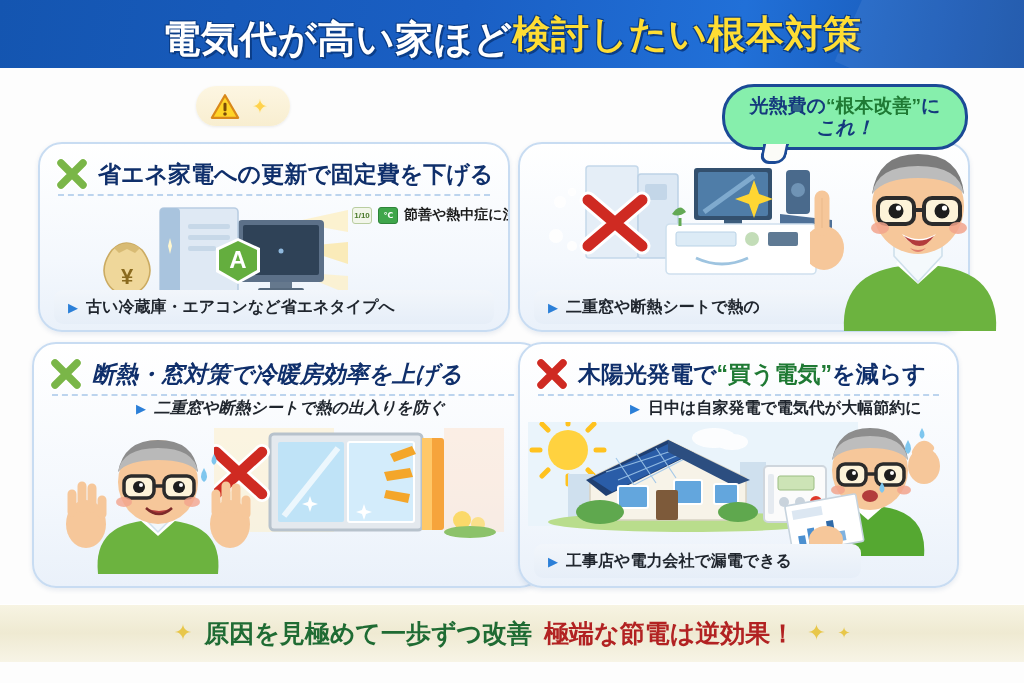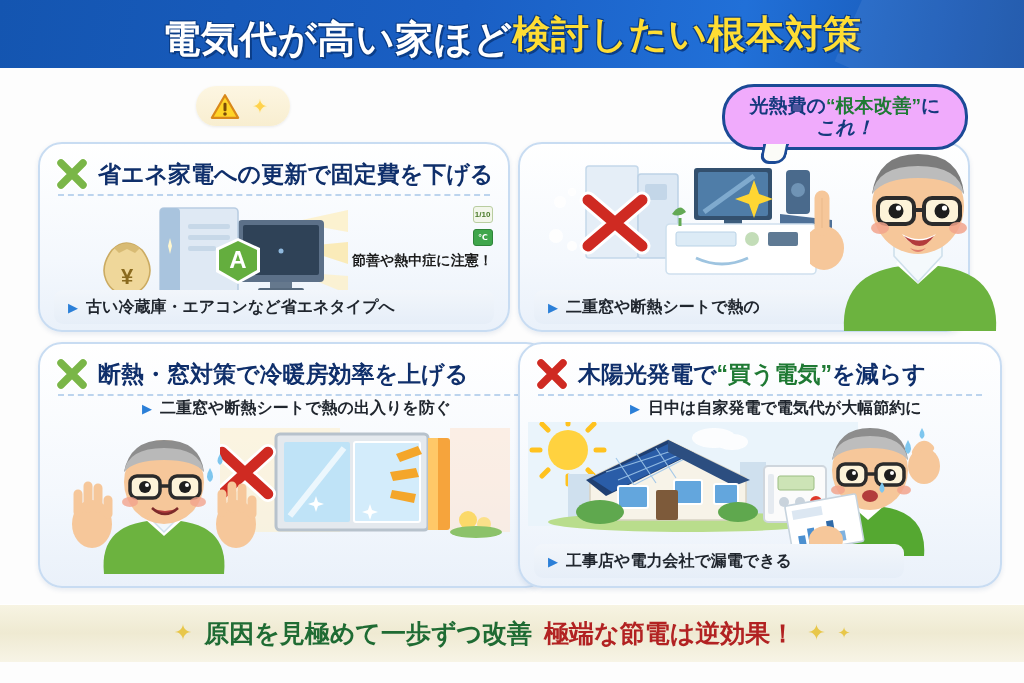--- a/index.html
+++ b/index.html
@@ -42,21 +42,21 @@
     box-shadow: 0 1px 3px rgba(0,0,0,0.08);
   }
   .warn-icon { width: 30px; height: 27px; flex: 0 0 auto; }
   .subtitle-text { font-size: 21px; font-weight: bold; color: #1b1b1b; white-space: nowrap; }
   .st-red { color: #c62121; }
   .sparkle-y { color: #ffd24d; font-size: 19px; margin-left: 2px; text-shadow: 0 0 3px #fff3b0; }
 
   
   .speech-bubble {
     position: absolute; left: 722px; top: 84px; width: 246px; height: 66px;
-    background: #f0abfc; border: 3px solid #1b4a96; border-radius: 32px;
+    background: #86efac; border: 3px solid #1b4a96; border-radius: 32px;
     display: flex; flex-direction: column; align-items: center; justify-content: center;
     line-height: 1.18; z-index: 6;
   }
   .speech-bubble .tail {
     position: absolute; left: 36px; bottom: -17px; width: 26px; height: 20px;
     background: #fbfbf7; border-left: 3px solid #1b4a96; border-right: 3px solid #1b4a96;
     border-bottom: 3px solid #1b4a96; border-radius: 0 0 10px 10px;
     transform: skewX(-12deg);
   }
   .sb-line { font-size: 19px; font-weight: bold; color: #14397d; white-space: nowrap; }
@@ -66,36 +66,36 @@
   
   .card {
     position: absolute;
     background: linear-gradient(180deg,#ffffff 0%, #f4f8fd 62%, #eaf1fa 100%);
     border: 2px solid #c8dcf2; border-radius: 24px;
     box-shadow: 0 2px 5px rgba(30,70,130,0.10);
     overflow: hidden;
   }
   #card1 { left: 38px;  top: 142px; width: 472px; height: 190px; }
   #card2 { left: 518px; top: 142px; width: 452px; height: 190px; }
-  #card3 { left: 38px;  top: 342px; width: 512px; height: 246px; }
-  #card4 { left: 518px; top: 342px; width: 484px; height: 246px; }
+  #card3 { left: 32px;  top: 342px; width: 512px; height: 246px; font-style: italic; }
+  #card4 { left: 518px; top: 342px; width: 441px; height: 246px; }
 
   .card-head { position: absolute; left: 14px; top: 10px; right: 10px; height: 40px;
                display: flex; align-items: center; gap: 8px; }
   .x-mark { width: 36px; height: 34px; flex: 0 0 auto; }
   .card-title { font-size: 23px; font-weight: bold; color: #123c86; white-space: nowrap;
                 text-shadow: 0 1px 0 rgba(255,255,255,0.9); }
   .ct-dark { color: #0f2f6b; }
   .ct-green { color: #1f7a34; }
   .head-rule { position: absolute; left: 18px; right: 18px; top: 50px; height: 0;
                border-top: 2px dashed #bcd4ee; }
 
   .note-badge {
-    position: absolute; display: flex; align-items: flex-end; gap: 6px;
-    font-size: 14px; font-weight: bold; color: #1b1b1b; white-space: nowrap; flex-direction: column;
+    position: absolute; display: flex; align-items: center; gap: 6px;
+    font-size: 14px; font-weight: bold; color: #1b1b1b; white-space: nowrap;
   }
   .mini-chip { width: 20px; height: 17px; border-radius: 3px; background: #f2f6ea;
                border: 1px solid #b9cda0; font-size: 8px; color: #4a7a2a;
                display: flex; align-items: center; justify-content: center; }
   .mini-chip.green { background: #3fa64b; border-color: #2e8439; color: #fff; }
 
   .caption-bar {
     position: absolute; left: 14px; right: 14px; height: 34px;
     background: linear-gradient(180deg,#f2f6fb 0%, #e6eef8 100%);
     border-radius: 9px; display: flex; align-items: center; gap: 8px; padding-left: 14px;

